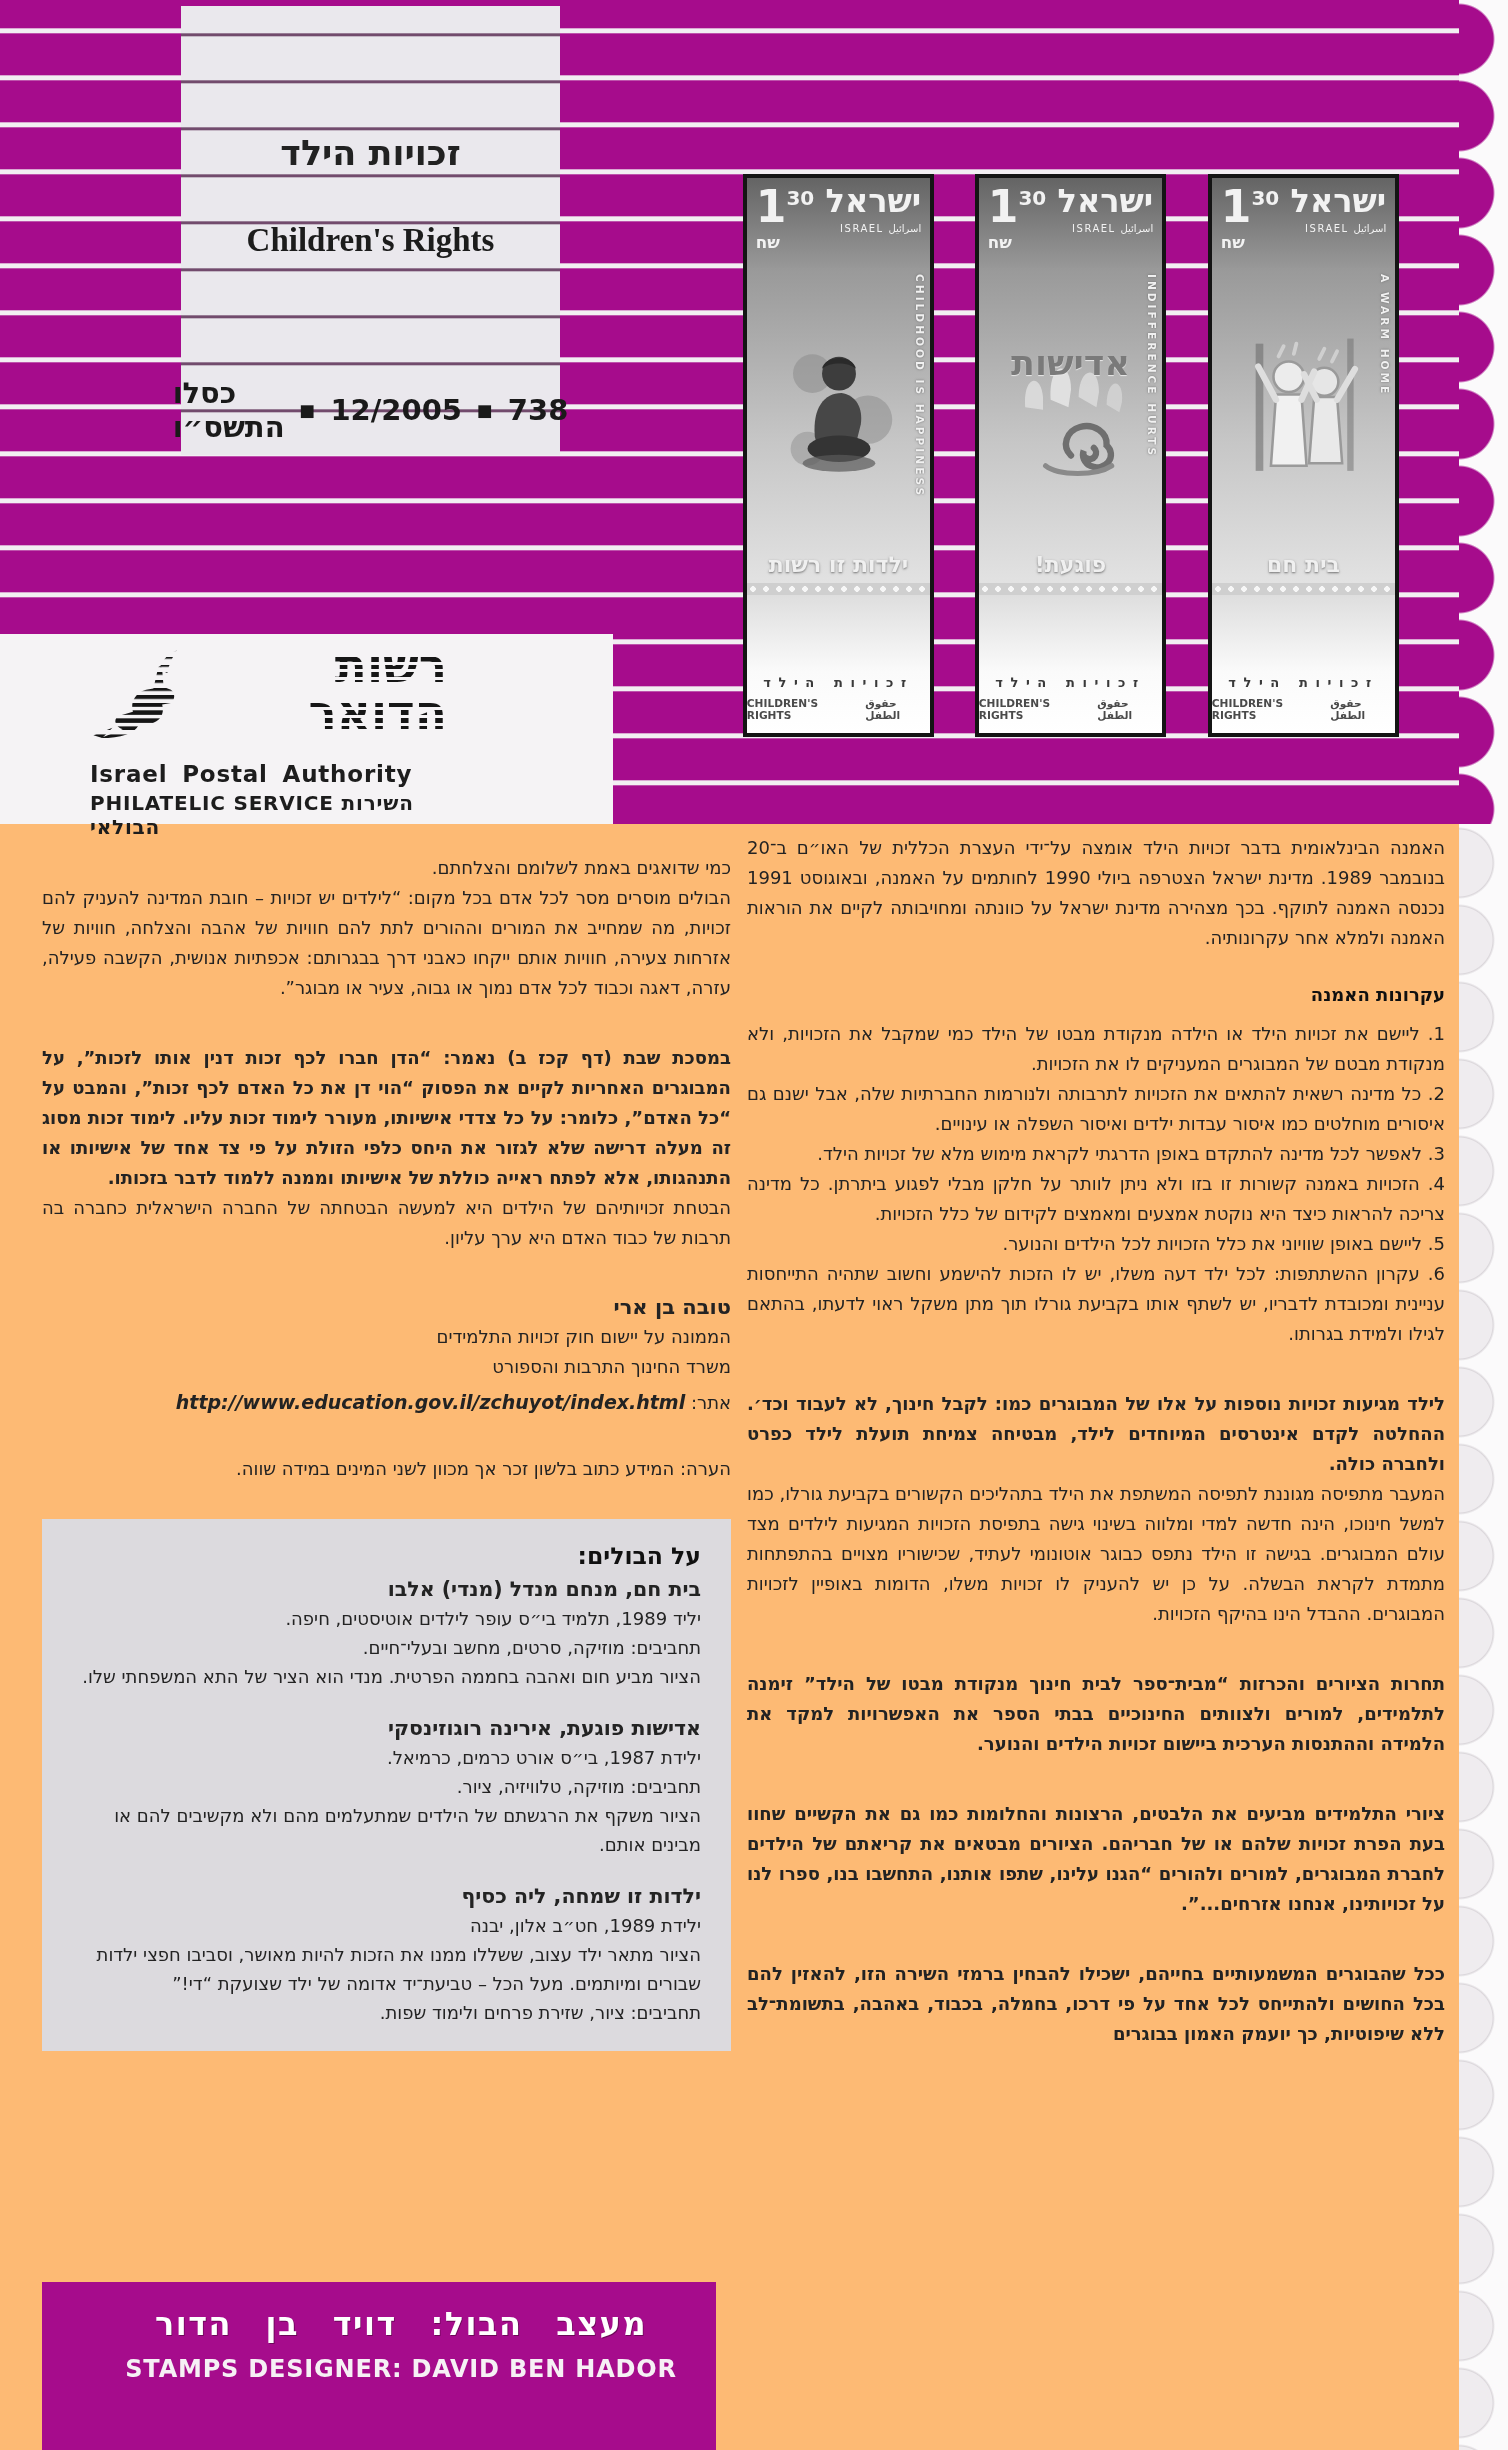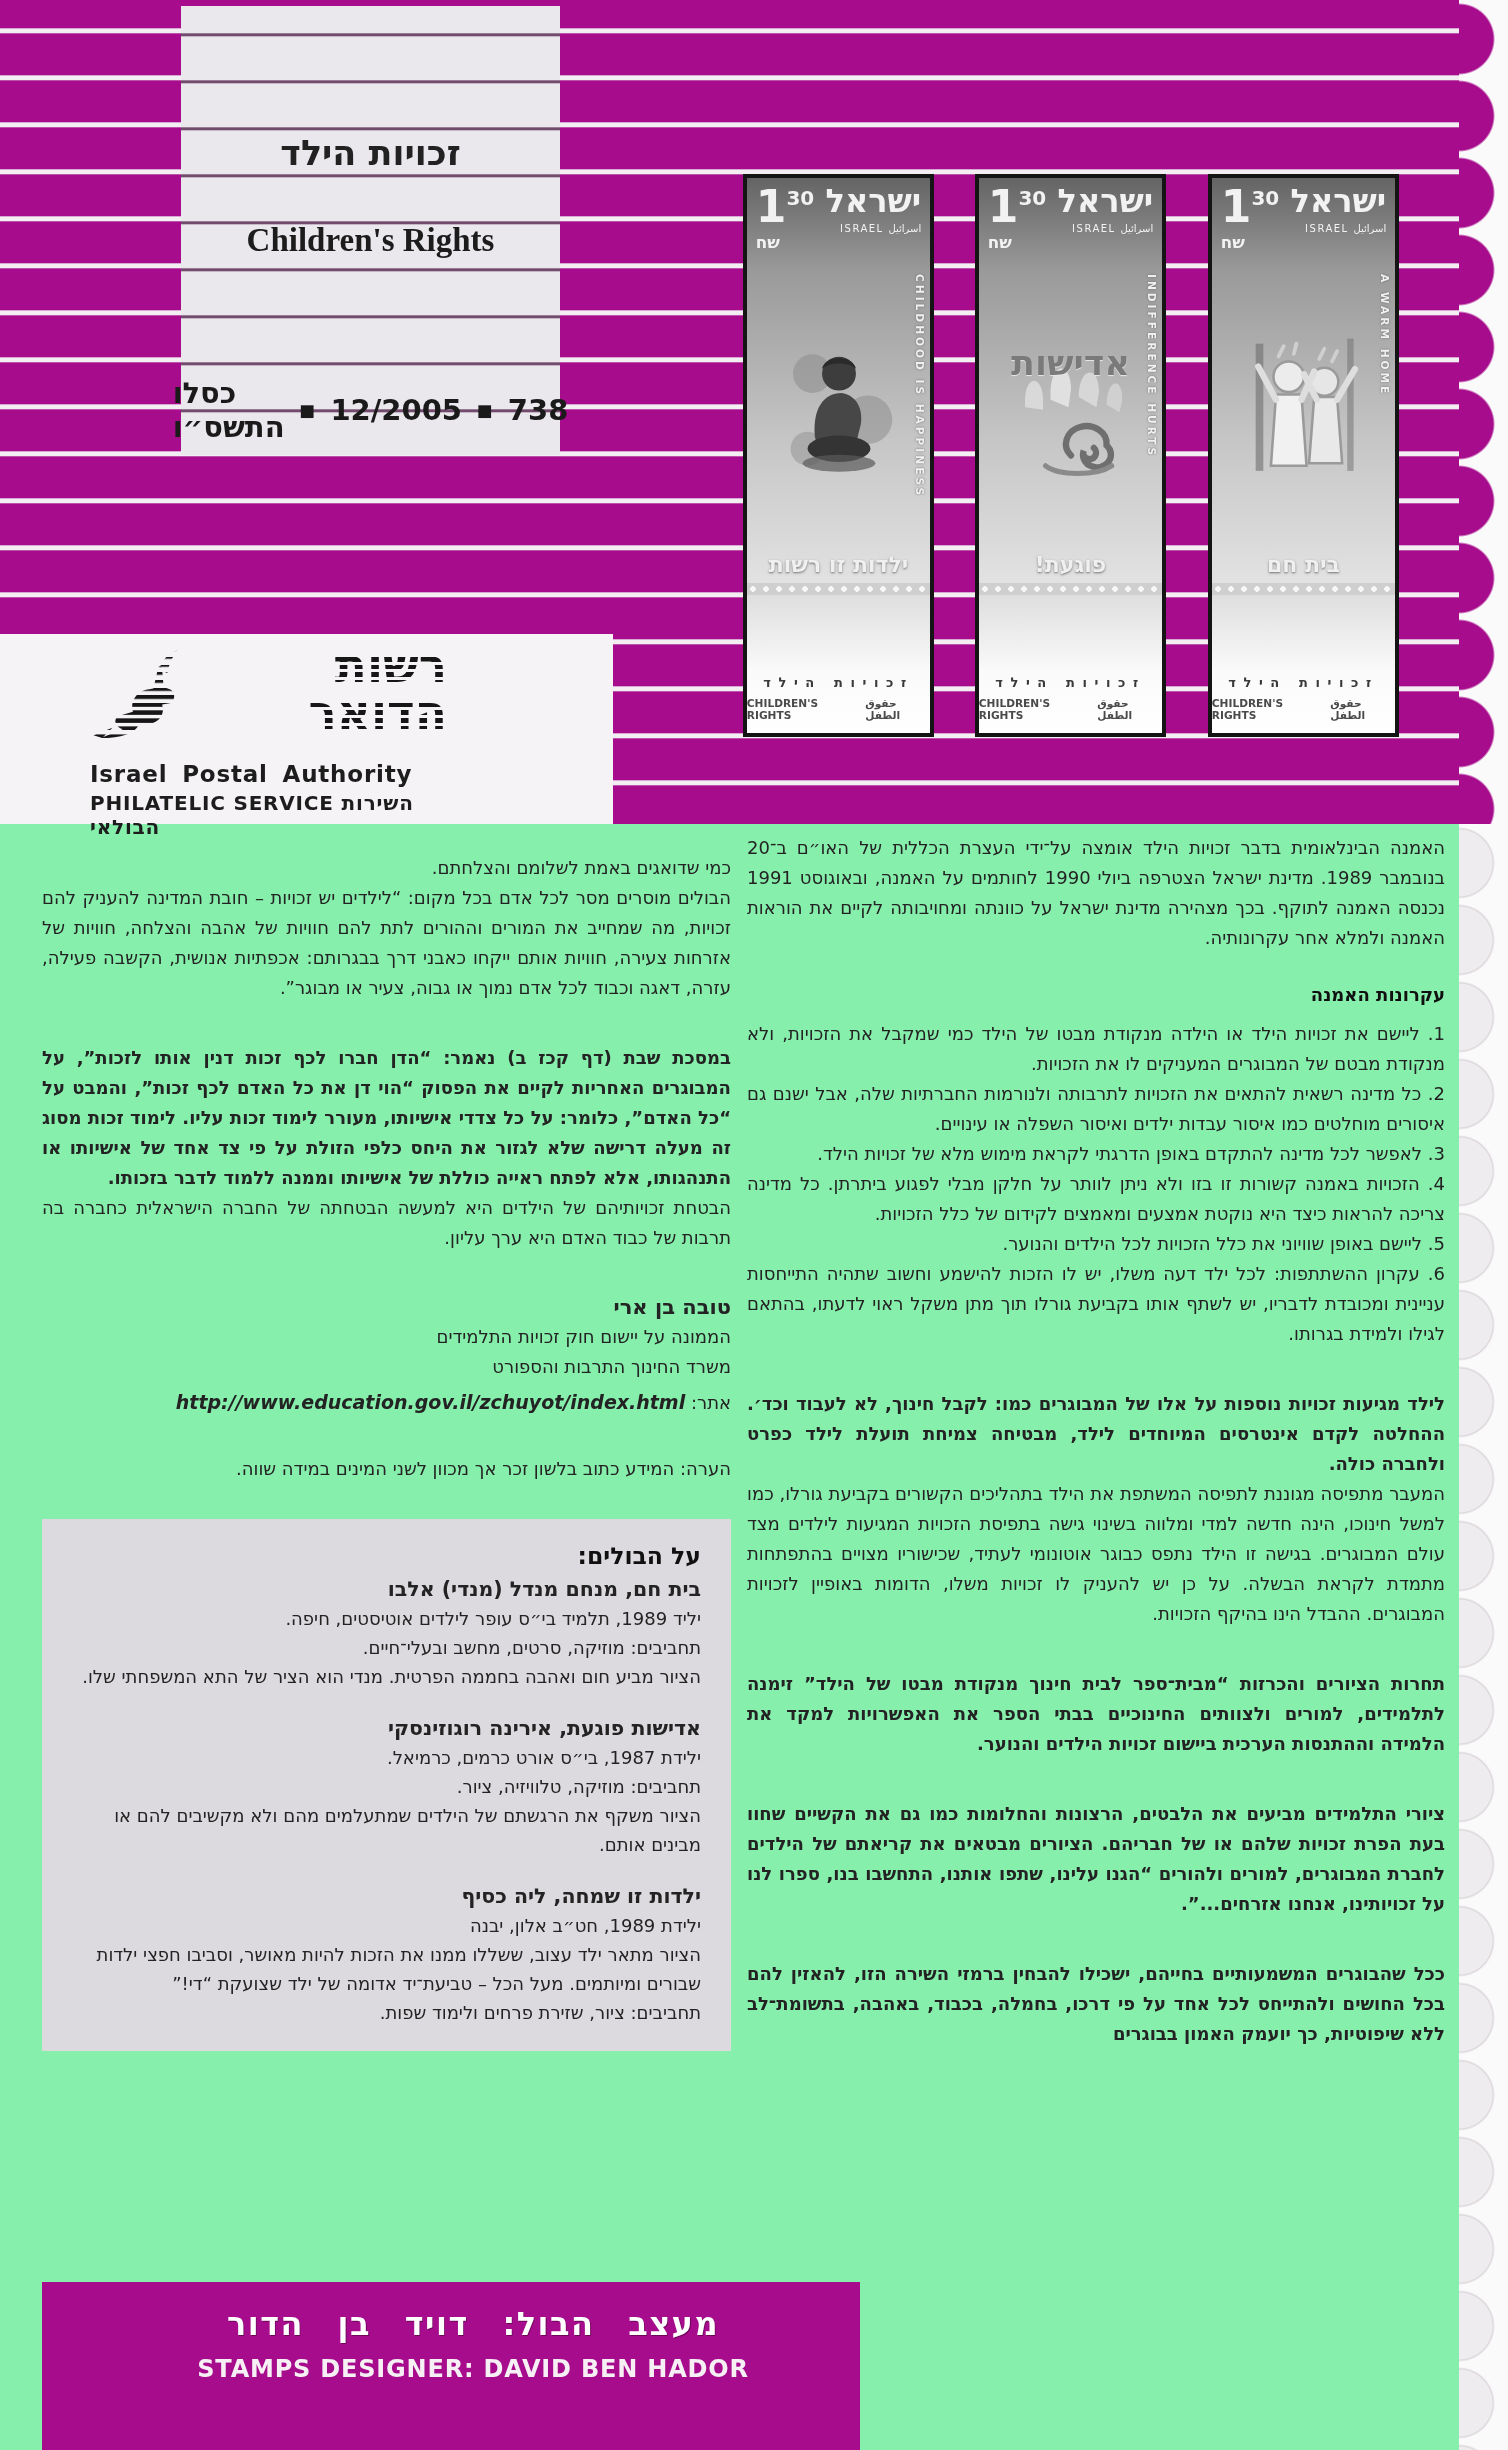--- a/index.html
+++ b/index.html
@@ -1,16 +1,16 @@
 <!DOCTYPE html>
 <html lang="he" style="font-size:12px"><head>
 <meta charset="utf-8">
 <style>
   html,body{margin:0;padding:0;background:#ffffff;font-family:"DejaVu Sans",sans-serif;}
-  .page{position:relative;width:1509px;height:2450px;background:#86efac;overflow:hidden;}
+  .page{position:relative;width:1509px;height:2450px;background:#fdba74;overflow:hidden;}
 
   
   .edge-bg{position:absolute;left:1459px;top:0;width:49px;height:2450px;background:#fbfafb;}
   .scallops-magenta{position:absolute;left:1459px;top:0;width:41px;height:824px;
     background-image:radial-gradient(circle 36px at 0px 39px,#a60c8c 34px,rgba(0,0,0,0) 36px);
     background-size:41px 77px;background-repeat:repeat-y;}
   .scallops-gray{position:absolute;left:1459px;top:824px;width:41px;height:1626px;
     background-image:radial-gradient(circle 36px at 0px 39px,#efecef 33px,#dbd7db 34px,rgba(0,0,0,0) 36px);
     background-size:41px 77px;background-repeat:repeat-y;}
 
@@ -80,21 +80,21 @@
   .site-line{margin-top:4.6px !important;}
   .url{direction:ltr;unicode-bidi:embed;font-weight:bold;font-style:italic;font-size:19px;}
   .note{margin-top:36px !important;}
 
   .stamps-box{background:#dcdade;padding:23px 30px 24px;margin-top:35px;text-align:right;line-height:29px;}
   .stamps-box h3{font-size:23.5px;margin:0 0 3px;}
   .sb-title{font-weight:bold;font-size:20.5px;margin-top:23px !important;}
   .sb-first{margin-top:4.6px !important;}
 
   
-  .footer-bar{position:absolute;left:42px;top:2282px;width:818px;height:168px;background:#a60c8c;
+  .footer-bar{position:absolute;left:42px;top:2282px;width:674px;height:168px;background:#a60c8c;
     display:flex;flex-direction:column;align-items:center;padding-top:23px;box-sizing:border-box;padding-left:44px;}
   .footer-he{color:#ffffff;font-size:32px;font-weight:bold;word-spacing:21px;letter-spacing:1.5px;direction:rtl;
     text-shadow:0.8px 0.8px 0 #6d0859;}
   .footer-en{color:#f6f0f5;font-size:24px;font-weight:bold;letter-spacing:0.8px;margin-top:12px;}
 </style>
 </head>
 <body>
 
 <div class="page">
 

